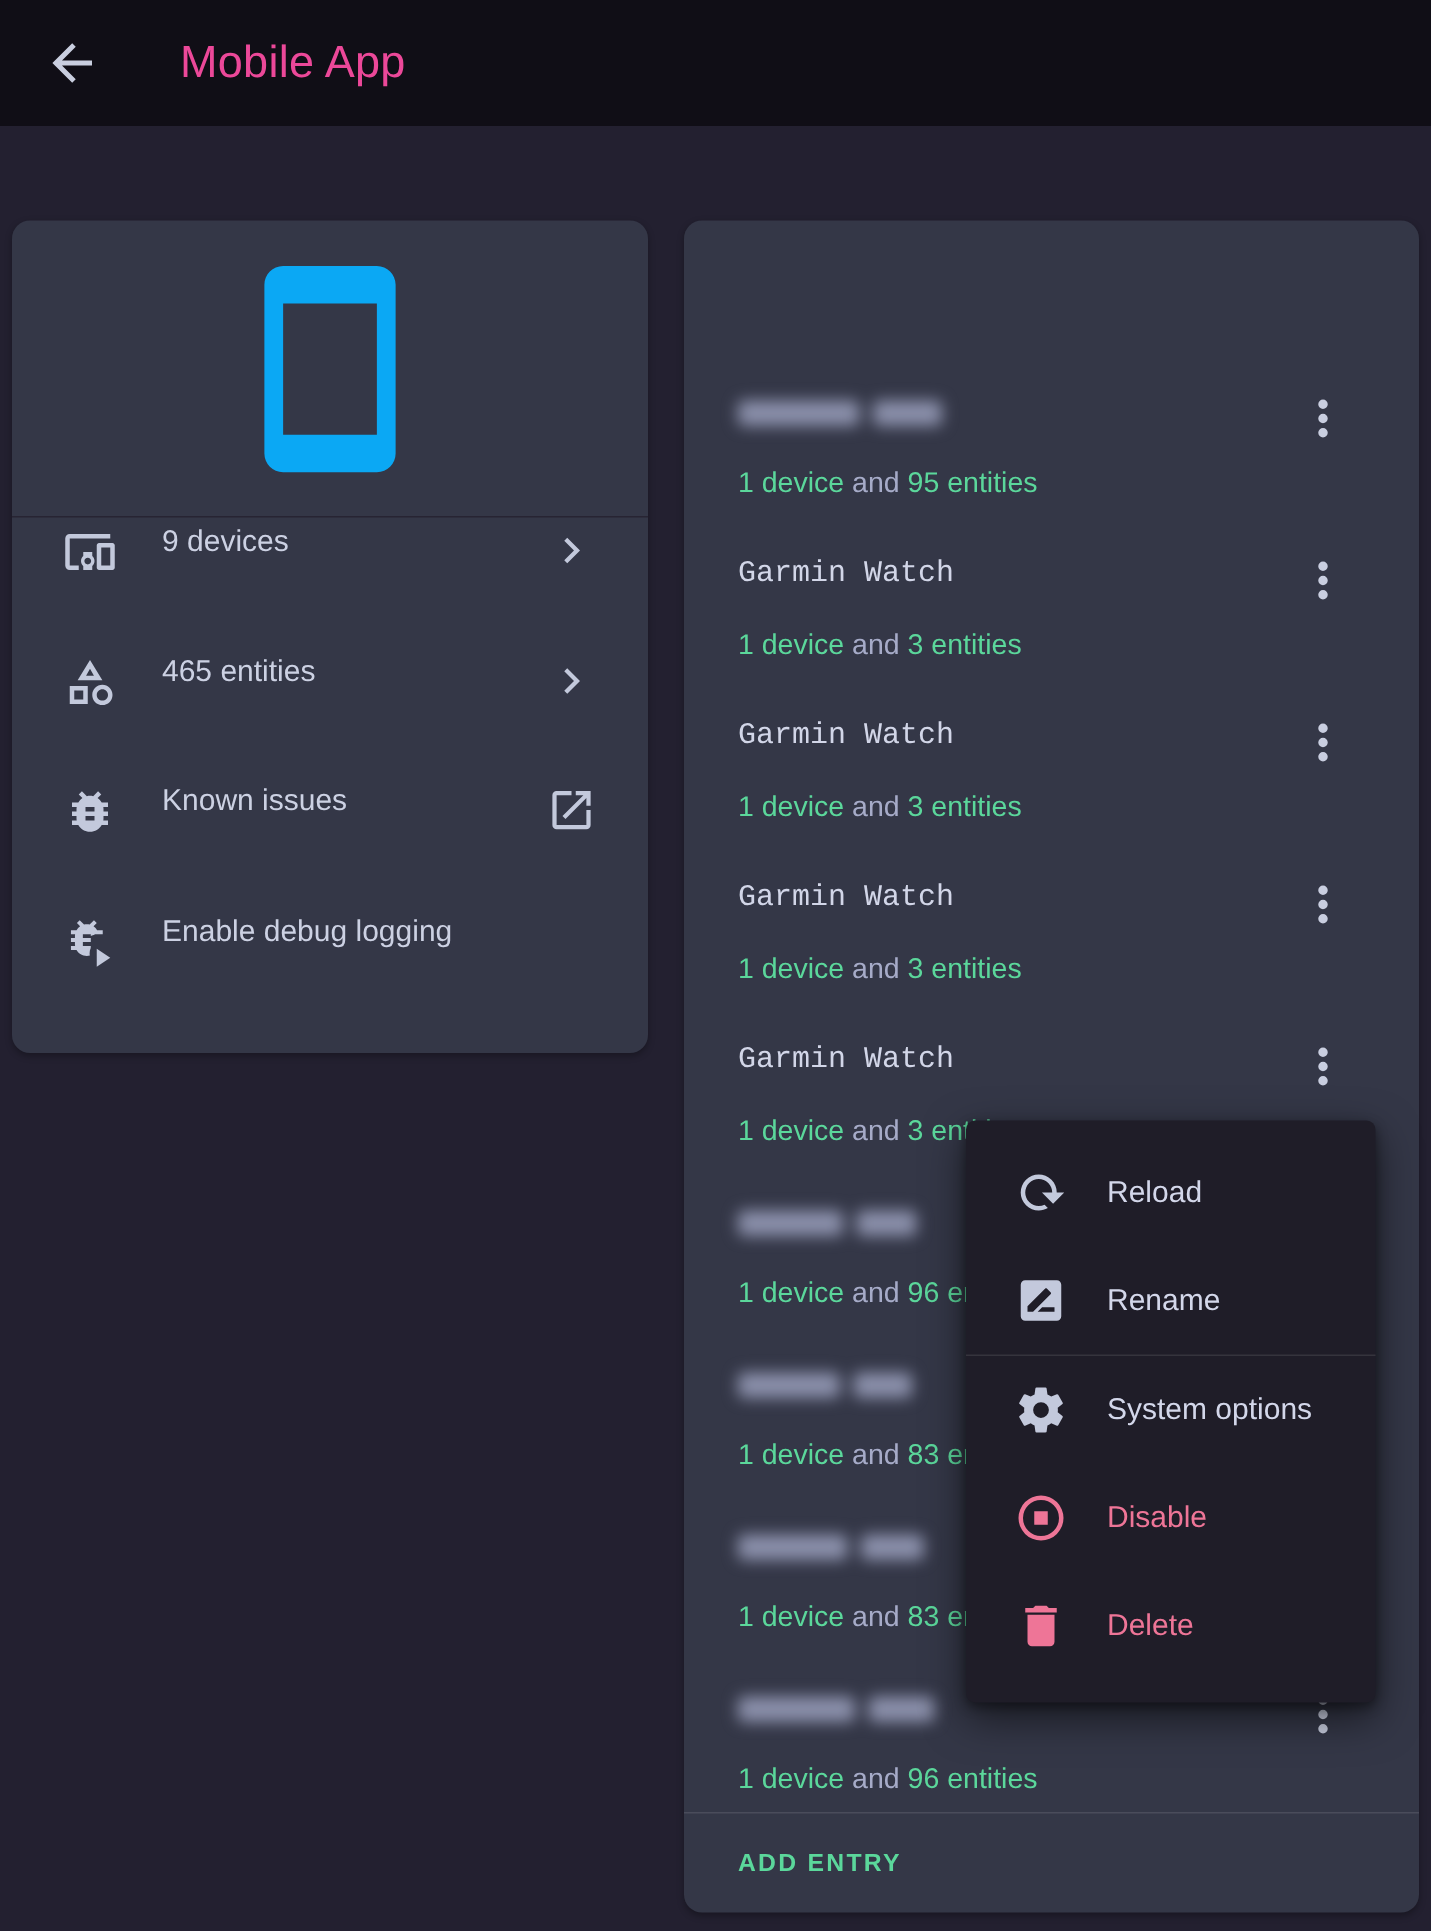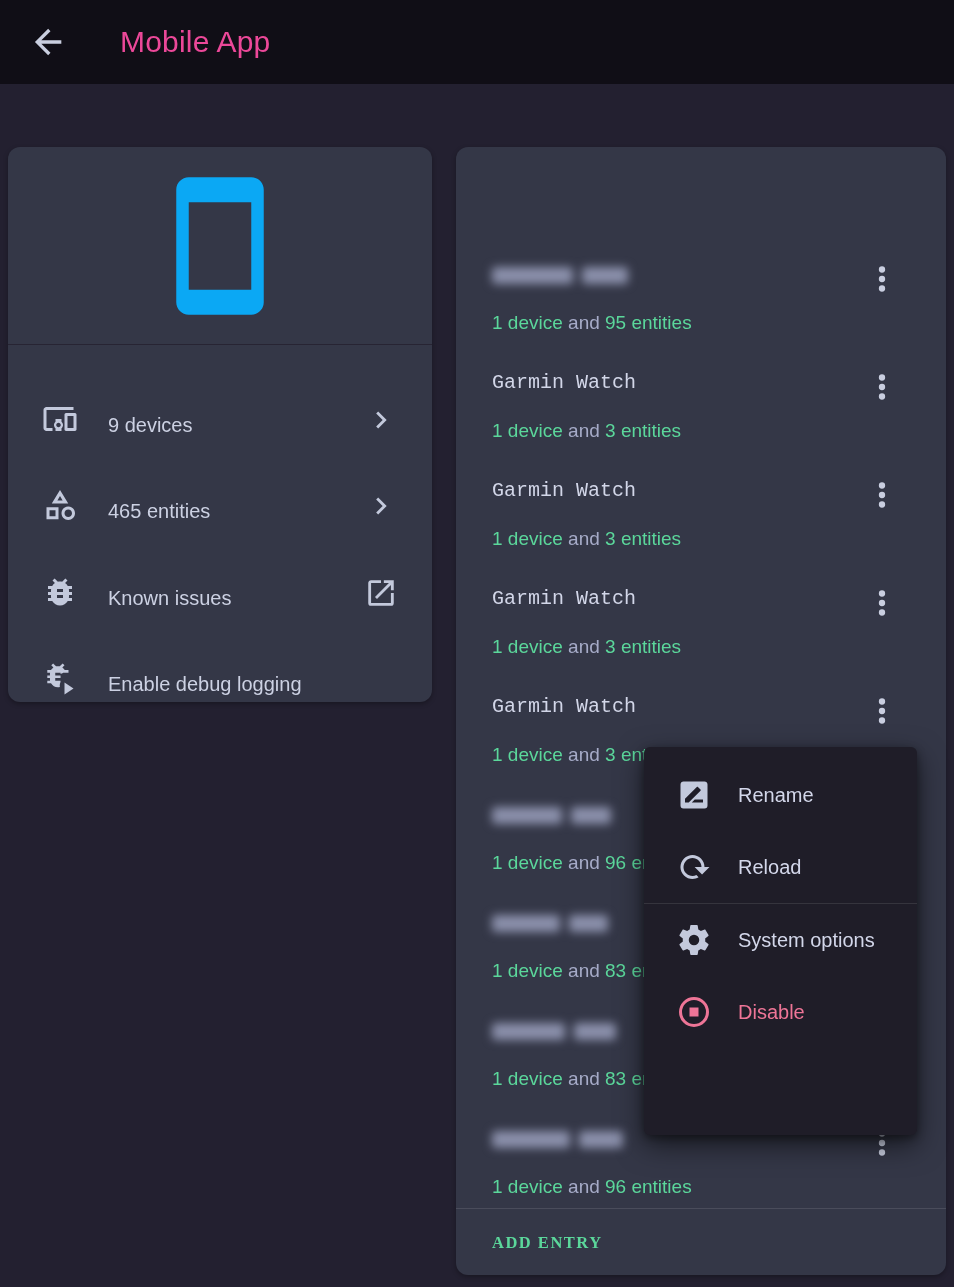--- a/index.html
+++ b/index.html
@@ -37,21 +37,21 @@
   .device-hero {
     height:198px; border-bottom:1px solid #272433;
     display:flex; align-items:center; justify-content:center; color:#0ba8f4;
   }
   .device-hero .ic { width:150px; height:150px; }
   .info-rows {
     position:absolute; top:199px; left:0; right:0; bottom:0;
     display:flex; flex-direction:column; padding:4px 0 6px;
   }
   .info-row {
-    flex:1; display:flex; align-items:flex-end; padding:0 34px; cursor:pointer;
+    flex:1; display:flex; align-items:flex-start; padding:0 34px; cursor:pointer;
   }
   .row-icon { width:36px; height:36px; color:#c3c9dc; flex:none; }
   .row-label { margin-left:30px; font-size:20px; color:#ccd1e3; flex:1; }
   .row-trailing { width:34px; height:34px; color:#c3c9dc; flex:none; }
 
   
   .entries-title {
     position:absolute; left:25px; top:24px;
     font-size:34px; font-weight:400; color:#d9dcf2;
   }
@@ -68,21 +68,21 @@
     display:flex; align-items:center; justify-content:center; color:#c9cee0; cursor:pointer;
   }
   .kebab .ic { width:38px; height:38px; }
   .footer-divider {
     position:absolute; left:0; right:0; top:1061px; height:1px;
     background:rgba(255,255,255,.11);
   }
   .add-entry {
     position:absolute; left:36px; top:1086px;
     font-size:16.5px; font-weight:700; letter-spacing:1.5px;
-    color:#5bd79b; cursor:pointer;font-family:Liberation Serif, serif;
+    color:#5bd79b; cursor:pointer;
   }
 
   
   .context-menu {
     position:absolute; left:644px; top:747px; width:273px; height:388px;
     background:#1f1d28; border-radius:6px; z-index:10;
     box-shadow:0 10px 28px rgba(0,0,0,.55), 0 3px 8px rgba(0,0,0,.4);
     padding:12px 0 15px;
   }
   .menu-item {
@@ -304,43 +304,51 @@
   </div>
     </div>
   <div class="footer-divider"></div>
   <div class="add-entry">ADD ENTRY</div>
 </div>
 
 <div class="context-menu" id="context-menu">
     <div class="menu-item">
     <span class="mi-icon">
         <svg viewBox="0 0 24 24">
+          <path fill="currentColor" fill-rule="evenodd" d="M19,12H22.32L17.37,16.95L12.42,12H16.97C17,10.46 16.42,8.93 15.24,7.75C12.9,5.41 9.1,5.41 6.76,7.75C4.42,10.09 4.42,13.89 6.76,16.23C8.6,18.07 11.36,18.5 13.58,17.41L15.05,18.88C12,20.69 8,20.29 5.34,17.65C2.22,14.53 2.22,9.47 5.34,6.35C8.46,3.23 13.53,3.23 16.65,6.35C18.22,7.92 19,9.96 19,12Z"></path>
+        </svg>
+      </span>
+    <span class="mi-label">Reload</span>
+  </div>
+    <div class="menu-item">
+    <span class="mi-icon">
+        <svg viewBox="0 0 24 24">
           <path fill="currentColor" fill-rule="evenodd" d="M18,17H10.5L12.5,15H18M6,17V14.5L13.88,6.65C14.07,6.45 14.39,6.45 14.59,6.65L16.35,8.41C16.55,8.61 16.55,8.92 16.35,9.12L8.47,17M19,3H5C3.89,3 3,3.89 3,5V19A2,2 0 0,0 5,21H19A2,2 0 0,0 21,19V5C21,3.89 20.1,3 19,3Z"></path>
         </svg>
       </span>
     <span class="mi-label">Rename</span>
-  </div>
-    <div class="menu-item">
-    <span class="mi-icon">
-        <svg viewBox="0 0 24 24">
-          <path fill="currentColor" fill-rule="evenodd" d="M19,12H22.32L17.37,16.95L12.42,12H16.97C17,10.46 16.42,8.93 15.24,7.75C12.9,5.41 9.1,5.41 6.76,7.75C4.42,10.09 4.42,13.89 6.76,16.23C8.6,18.07 11.36,18.5 13.58,17.41L15.05,18.88C12,20.69 8,20.29 5.34,17.65C2.22,14.53 2.22,9.47 5.34,6.35C8.46,3.23 13.53,3.23 16.65,6.35C18.22,7.92 19,9.96 19,12Z"></path>
-        </svg>
-      </span>
-    <span class="mi-label">Reload</span>
   </div>
     <div class="menu-divider"></div>
     <div class="menu-item">
     <span class="mi-icon">
         <svg viewBox="0 0 24 24">
           <path fill="currentColor" fill-rule="evenodd" d="M12,15.5A3.5,3.5 0 0,1 8.5,12A3.5,3.5 0 0,1 12,8.5A3.5,3.5 0 0,1 15.5,12A3.5,3.5 0 0,1 12,15.5M19.43,12.97C19.47,12.65 19.5,12.33 19.5,12C19.5,11.67 19.47,11.34 19.43,11L21.54,9.37C21.73,9.22 21.78,8.95 21.66,8.73L19.66,5.27C19.54,5.05 19.27,4.96 19.05,5.05L16.56,6.05C16.04,5.66 15.5,5.32 14.87,5.07L14.5,2.42C14.46,2.18 14.25,2 14,2H10C9.75,2 9.54,2.18 9.5,2.42L9.13,5.07C8.5,5.32 7.96,5.66 7.44,6.05L4.95,5.05C4.73,4.96 4.46,5.05 4.34,5.27L2.34,8.73C2.21,8.95 2.27,9.22 2.46,9.37L4.57,11C4.53,11.34 4.5,11.67 4.5,12C4.5,12.33 4.53,12.65 4.57,12.97L2.46,14.63C2.27,14.78 2.21,15.05 2.34,15.27L4.34,18.73C4.46,18.95 4.73,19.03 4.95,18.95L7.44,17.94C7.96,18.34 8.5,18.68 9.13,18.93L9.5,21.58C9.54,21.82 9.75,22 10,22H14C14.25,22 14.46,21.82 14.5,21.58L14.87,18.93C15.5,18.67 16.04,18.34 16.56,17.94L19.05,18.95C19.27,19.03 19.54,18.95 19.66,18.73L21.66,15.27C21.78,15.05 21.73,14.78 21.54,14.63L19.43,12.97Z"></path>
         </svg>
       </span>
     <span class="mi-label">System options</span>
   </div>
     <div class="menu-item danger">
     <span class="mi-icon">
         <svg viewBox="0 0 24 24">
           <path fill="currentColor" fill-rule="evenodd" d="M12,2A10,10 0 0,0 2,12A10,10 0 0,0 12,22A10,10 0 0,0 22,12A10,10 0 0,0 12,2M12,4A8,8 0 0,1 20,12A8,8 0 0,1 12,20A8,8 0 0,1 4,12A8,8 0 0,1 12,4M9,9H15V15H9V9Z"></path>
         </svg>
       </span>
     <span class="mi-label">Disable</span>
   </div>
+    <div class="menu-item danger">
+    <span class="mi-icon">
+        <svg viewBox="0 0 24 24">
+          <path fill="currentColor" fill-rule="evenodd" d="M19,4H15.5L14.5,3H9.5L8.5,4H5V6H19V4M6,19A2,2 0 0,0 8,21H16A2,2 0 0,0 18,19V7H6V19Z"></path>
+        </svg>
+      </span>
+    <span class="mi-label">Delete</span>
+  </div>
   </div>
 
 </body></html>

